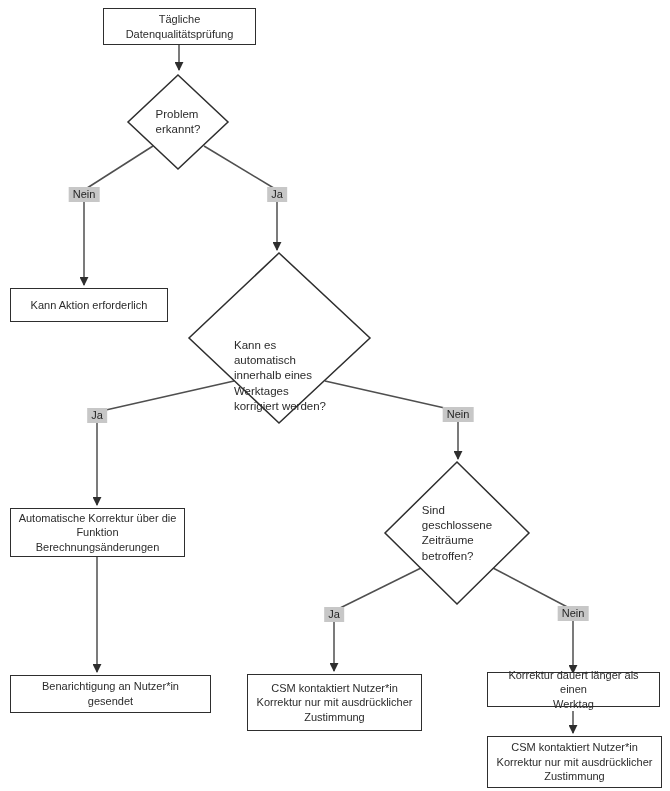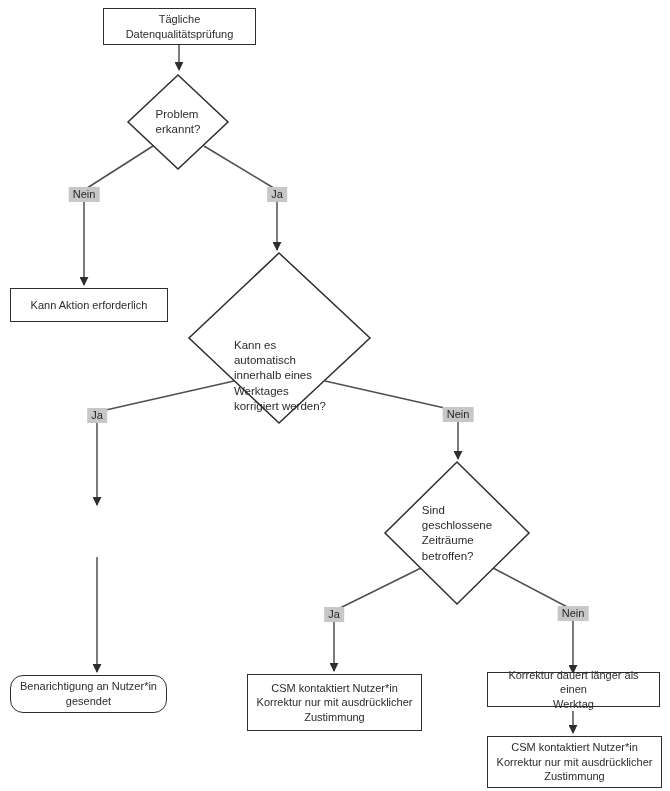--- a/index.html
+++ b/index.html
@@ -85,22 +85,24 @@
     <polygon points="178,75 228,122 178,169 128,122" fill="#ffffff" stroke="#2e2e2e" stroke-width="1.5"></polygon>
     <polygon points="279,253 370,338 279,423 189,338" fill="#ffffff" stroke="#2e2e2e" stroke-width="1.5"></polygon>
     <polygon points="457,462 529,533 457,604 385,533" fill="#ffffff" stroke="#2e2e2e" stroke-width="1.5"></polygon>
   </svg>
 
   <div class="box" style="left:103px; top:8px; width:153px; height:37px;">Tägliche
 Datenqualitätsprüfung</div>
 
   <div class="box" style="left:10px; top:288px; width:158px; height:34px;">Kann Aktion erforderlich</div>
 
+  <div class="box" style="left:10px; top:508px; width:175px; height:49px;">Automatische Korrektur über die
+Funktion Berechnungsänderungen</div>
 
-  <div class="box" style="left:10px; top:675px; width:157px; height:38px;border-radius:13px;">Benarichtigung an Nutzer*in
+  <div class="box" style="left:10px; top:675px; width:201px; height:38px;">Benarichtigung an Nutzer*in
 gesendet</div>
 
   <div class="box" style="left:247px; top:674px; width:175px; height:57px;">CSM kontaktiert Nutzer*in
 Korrektur nur mit ausdrücklicher
 Zustimmung</div>
 
   <div class="box" style="left:487px; top:672px; width:173px; height:35px;">Korrektur dauert länger als einen
 Werktag</div>
 
   <div class="box" style="left:487px; top:736px; width:175px; height:52px;">CSM kontaktiert Nutzer*in

